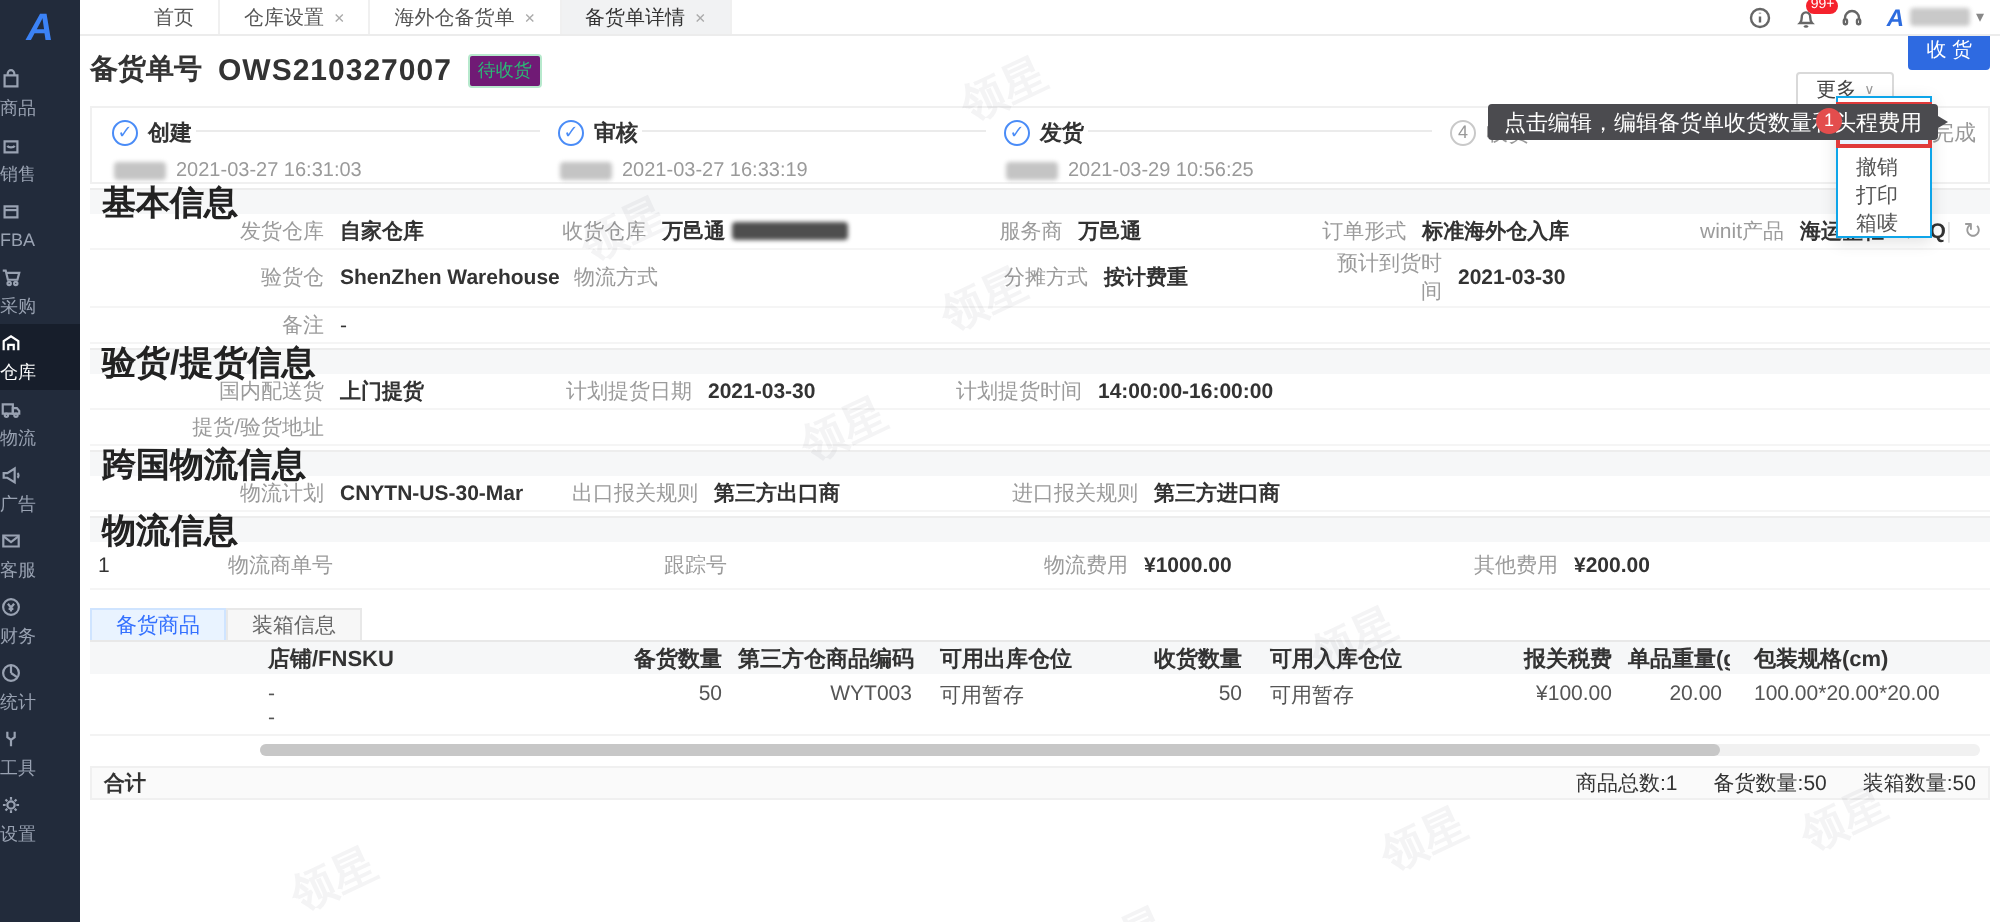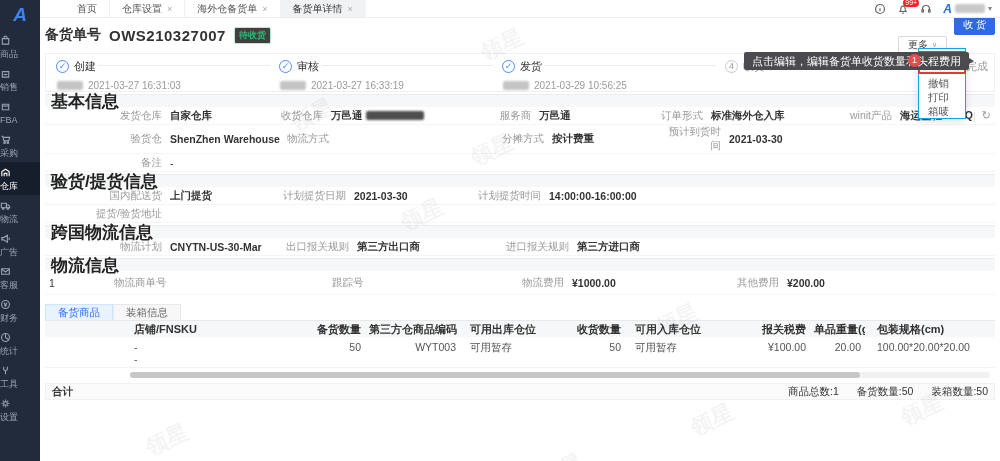--- a/index.html
+++ b/index.html
@@ -28,34 +28,34 @@
   .user-logo { color:#2d6cdf; font-weight:bold; font-size:12px; font-style:italic; }
   .blur-name { width:30px; height:9px; background:#c9c9c9; border-radius:2px; filter:blur(1px); }
   .caret { font-size:8px; color:#888; }
 
   
   .main { position:absolute; left:40px; top:18px; width:960px; height:443px; background:#fff; padding:0 5px; }
 
   .title-row { display:flex; align-items:center; height:30px; margin-top:2px; }
   .title-lbl { font-size:14px; font-weight:bold; }
   .order-no { font-size:15px; font-weight:bold; margin-left:8px; letter-spacing:.5px; }
-  .status-badge { margin-left:8px; font-size:9px; color:#2bb876; background:#404040; border:1px solid #b7e9cd; border-radius:2px; padding:1px 4px;font-weight:bold; }
+  .status-badge { margin-left:8px; font-size:9px; color:#2bb876; background:#701a75; border:1px solid #b7e9cd; border-radius:2px; padding:1px 4px; }
   .title-actions { margin-left:auto; display:flex; gap:7px; }
   .btn-more { height:19px; padding:0 9px; background:#fff; border:1px solid #d9d9d9; border-radius:2px; font-size:10px; color:#444; display:flex; align-items:center; gap:4px; cursor:pointer;margin-top:20px; }
   .btn-more .caret { font-size:7px; color:#999; }
   .btn-primary { height:19px; padding:0 8px; background:#2e6ae1; border:1px solid #2e6ae1; border-radius:2px; font-size:10px; color:#fff; display:flex; align-items:center; cursor:pointer; }
 
   
   .steps-box { position:relative; border:1px solid #f0f0f0; height:39px; margin-top:3px; }
   .step { position:absolute; top:5px; }
   .step-line { position:absolute; top:11px; height:1px; background:#ebebeb; }
   .step-head { display:flex; align-items:center; gap:5px; }
   .step-circle { width:13px; height:13px; border-radius:50%; border:1px solid #4a8cf7; color:#4a8cf7; font-size:9px; line-height:11px; text-align:center; background:#fff; }
   .step-circle.pending { border-color:#c9c9c9; color:#999; }
-  .step-label { font-size:11px; font-weight:normal; color:#333; }
+  .step-label { font-size:11px; font-weight:bold; color:#333; }
   .step-label.pending { color:#999; font-weight:normal; }
   .step-meta { display:flex; align-items:center; gap:5px; margin:6px 0 0 1px; color:#9a9a9a; font-size:10px; }
   .blur-block { width:26px; height:9px; background:#c4c4c4; border-radius:2px; filter:blur(1px); }
 
   
   .sec-band { background:#f6f7f8; border-top:1px solid #ededed; height:13px; display:flex; align-items:center; padding:0 6px; font-size:17px; font-weight:bold; color:#222; margin-top:2px; }
   .f-row { display:flex; align-items:center; min-height:18px; border-bottom:1px solid #f5f5f5; }
   .cell { display:flex; align-items:center; }
   .lab { color:#9b9b9b; text-align:right; flex:none; padding-right:8px; font-size:10.5px;margin-left:47px; }
   .val { color:#333; font-weight:bold; font-size:10.5px; white-space:nowrap; }

